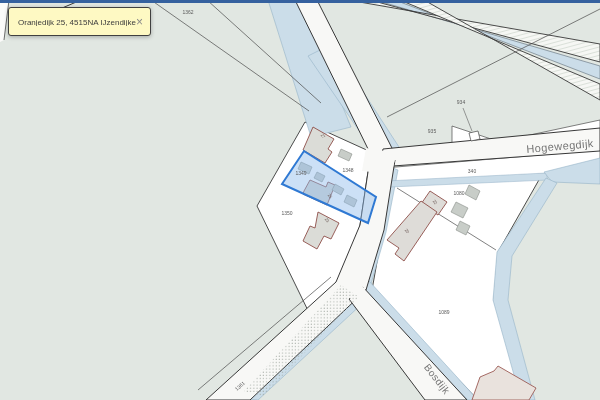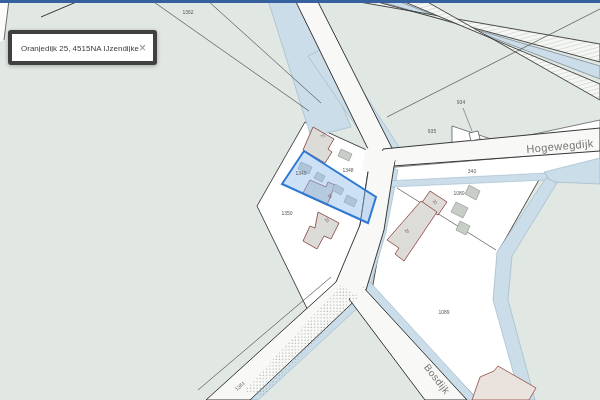--- a/index.html
+++ b/index.html
@@ -6,22 +6,22 @@
   body{width:600px;height:400px;overflow:hidden;font-family:"Liberation Sans",sans-serif;}
   #map{position:relative;width:600px;height:400px;background:#e1e7e2;}
   #topbar{position:absolute;left:0;top:0;width:600px;height:3px;background:#35619f;z-index:5;}
   svg{position:absolute;left:0;top:0;}
   
   .lbl{position:absolute;white-space:nowrap;z-index:3;}
   .parcel{font-size:10px;color:#5c5c5c;transform:translate(-50%,-50%) scale(.5) rotate(var(--rot,0deg));}
   .bldg{font-size:10px;color:#6d5a56;transform:translate(-50%,-50%) scale(.42) rotate(var(--rot,55deg));}
   .road{font-size:11px;color:#757575;letter-spacing:.4px;transform:translate(-50%,-50%) rotate(var(--rot,0deg));}
   
-  #searchbox{position:absolute;left:8px;top:30px;width:141px;height:27px;background:#ffffff;
-    border:4px solid #404040;border-radius:3px;box-shadow:0 1px 4px rgba(0,0,0,.28);z-index:6;}
+  #searchbox{position:absolute;left:8px;top:7px;width:141px;height:27px;background:#fef9c3;
+    border:1px solid #404040;border-radius:3px;box-shadow:0 1px 4px rgba(0,0,0,.28);z-index:6;}
   #searchbox .val{position:absolute;left:9px;top:10px;font-size:16px;line-height:16px;color:#3c3c3c;
     transform:scale(.5);transform-origin:0 0;white-space:nowrap;}
   #searchbox .close{position:absolute;right:7px;top:50%;transform:translateY(-52%);font-size:12px;
     color:#8a8a8a;line-height:12px;cursor:default;}
 </style>
 </head>
 <body>
 
 <div id="map">
 

